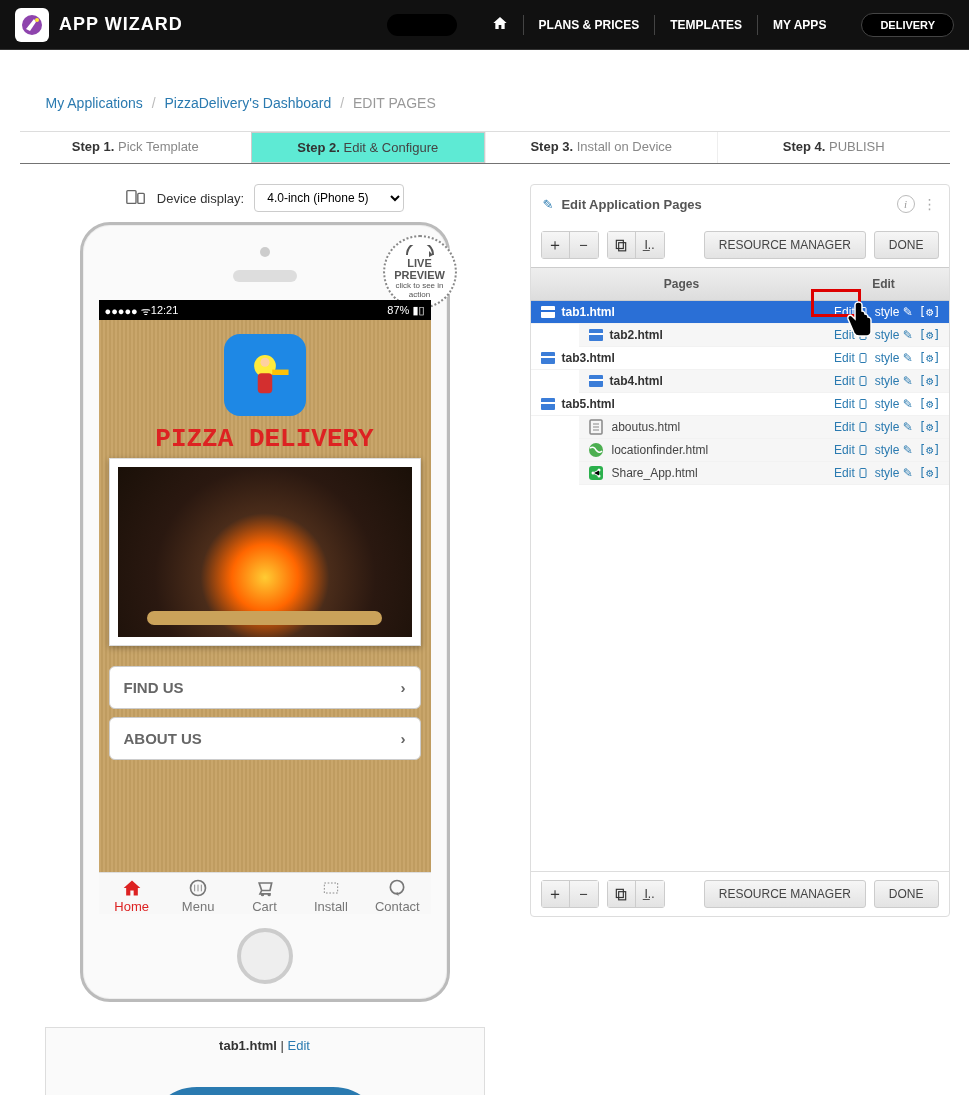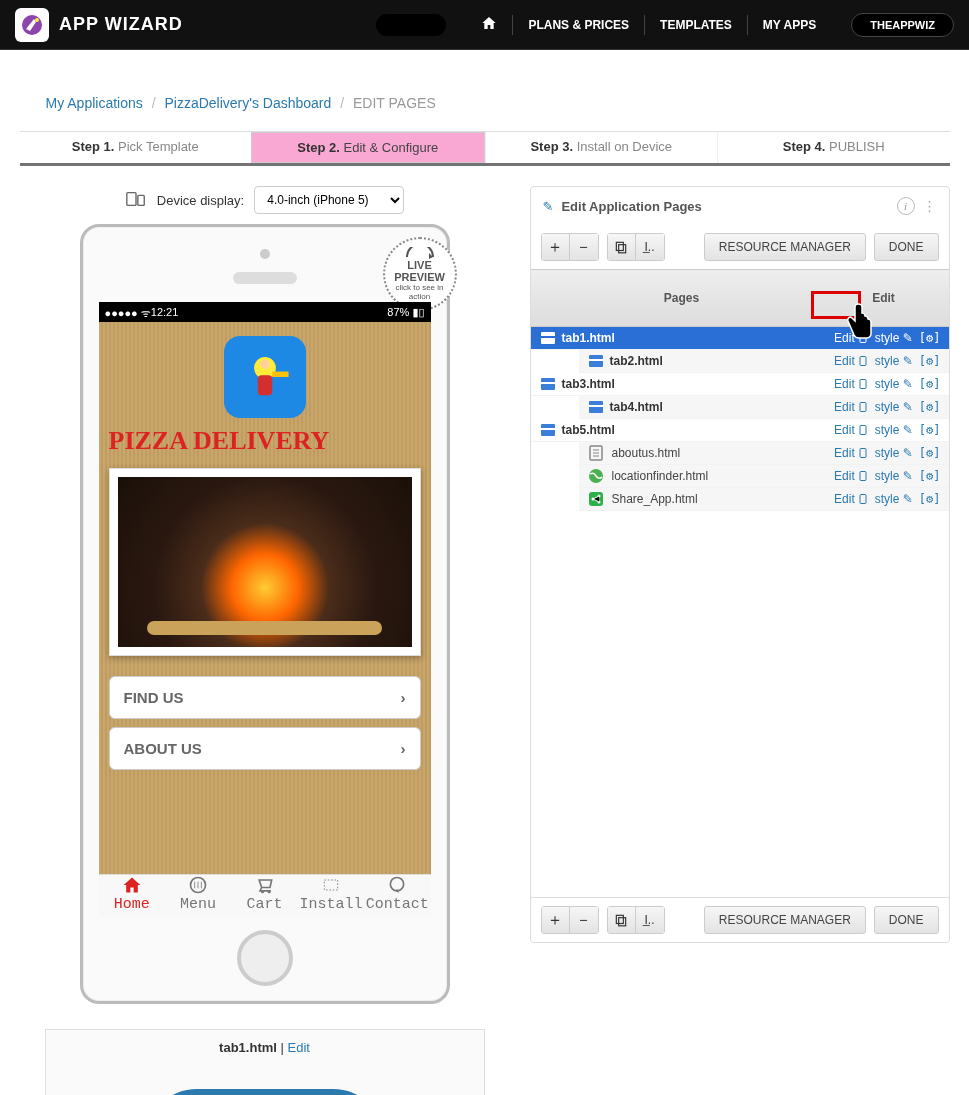--- a/index.html
+++ b/index.html
@@ -17,59 +17,59 @@
 .top-link { color: #fff; font-weight: 700; font-size: 12px; padding: 0 15px; border-left: 1px solid #444; line-height: 20px; }
 .user-btn { color: #fff; font-weight: 700; font-size: 11px; background: #000; border: 1px solid #444; border-radius: 14px; padding: 5px 18px; margin-left: 20px; }
 
 
 .page { max-width: 960px; margin: 0 auto; padding: 15px; }
 .crumbs { margin: 30px 0 20px 26px; font-size: 14px; }
 .crumbs a { color: #2a7ab0; }
 .crumbs .sep { color: #bbb; margin: 0 5px; }
 .crumbs .current { color: #999; }
 
-.steps { display: flex; border-top: 1px solid #ddd; border-bottom: 3px solid #737373; margin-bottom: 20px; }
+.steps { display: flex; border-top: 1px solid #ddd; border-bottom: 1px solid #737373; margin-bottom: 20px; }
 .step { flex: 1; text-align: center; padding: 7px 0; font-size: 13px; background: #fff; border-left: 1px solid #eee; }
 .step:first-child { border-left: none; }
-.step.active { background: #f9a8d4; border: 1px solid #ccc; }
+.step.active { background: #5eead4; border: 1px solid #ccc; }
 .step b { color: #333; }
 .step span { color: #888; }
 .step.active span { color: #444; }
 
 .cols { display: flex; gap: 20px; align-items: flex-start; }
 
 
 .left-col { flex: 0 0 490px; display: flex; flex-direction: column; align-items: center; }
 .device-row { display: flex; align-items: center; gap: 10px; margin-bottom: 10px; }
 .dev-ic { color: #666; }
 .device-row select { height: 28px; width: 150px; border: 1px solid #ccc; border-radius: 4px; padding: 0 8px; background: #fff; font-size: 12px; }
 
-.phone { width: 370px; height: 780px; border: 3px solid #bbb; border-radius: 19px; background: #fafafa; position: relative; padding: 75px 16px 85px; box-shadow: inset 0 0 0 1px #eee; }
+.phone { width: 370px; height: 780px; border: 3px solid #bbb; border-radius: 30px; background: #fafafa; position: relative; padding: 75px 16px 85px; box-shadow: inset 0 0 0 1px #eee; }
 .speaker { position: absolute; top: 45px; left: 50%; transform: translateX(-50%); width: 64px; height: 12px; background: #ddd; border-radius: 6px; }
 .cam { position: absolute; top: 22px; left: 50%; transform: translateX(-50%); width: 10px; height: 10px; background: #ccc; border-radius: 50%; }
 .home-btn { position: absolute; bottom: 15px; left: 50%; transform: translateX(-50%); width: 56px; height: 56px; border: 4px solid #ccc; border-radius: 50%; background: #eee; }
 
 .badge-live { position: absolute; top: 10px; right: -10px; width: 74px; height: 74px; border: 2px dotted #888; border-radius: 50%; background: #fff; display: flex; flex-direction: column; align-items: center; justify-content: center; font-size: 8px; color: #555; text-align: center; padding: 4px; }
 .badge-live .big { font-size: 11px; font-weight: 700; line-height: 1.1; }
 
 .screen { width: 100%; height: 100%; background: #c9a66b; position: relative; overflow: hidden; }
 .statusbar { background: #000; color: #fff; height: 20px; display: flex; align-items: center; padding: 0 6px; font-size: 11px; }
 .statusbar .mid { flex: 1; text-align: left; }
 .app-body { padding: 10px; background: repeating-linear-gradient(90deg,#c9a66b,#c9a66b 2px,#bf9c60 2px,#bf9c60 4px); height: calc(100% - 20px - 42px); overflow: hidden; }
 .app-icon { width: 82px; height: 82px; background: #1e88e5; border-radius: 16px; margin: 4px auto 8px; display: flex; align-items: center; justify-content: center; }
 .app-icon svg { width: 58px; height: 58px; }
-.app-title { font-family: Liberation Serif, serif; color: #d22; font-size: 26px; font-weight: 700; margin-bottom: 12px; }
+.app-title { font-family: Liberation Mono, monospace; color: #d22; font-size: 26px; text-align: center; font-weight: 700; margin-bottom: 4px; }
 .photo { background: #fff; border: 1px solid #ddd; padding: 8px; box-shadow: 0 2px 6px rgba(0,0,0,.3); margin-bottom: 20px; }
 .photo-inner { height: 170px; background: radial-gradient(circle at 50% 65%, #ffcc33 0%, #ff6600 18%, #4a2c1a 35%, #2a1810 60%, #1a1008 100%); position: relative; }
 .bread { position: absolute; bottom: 12px; left: 10%; right: 10%; height: 14px; background: #caa25a; border-radius: 8px; }
 
 .list-item { background: #fff; border: 1px solid #ccc; border-radius: 6px; padding: 12px 14px; margin-bottom: 8px; display: flex; justify-content: space-between; align-items: center; font-weight: 700; color: #666; font-size: 15px; gap: 43px; }
 
 .tabbar { position: absolute; bottom: 0; left: 0; right: 0; height: 42px; background: #f8f8f8; display: flex; border-top: 1px solid #ddd; }
-.tab { flex: 1; display: flex; flex-direction: column; align-items: center; justify-content: flex-start; font-size: 15px; color: #777; font-family: Liberation Mono, monospace; }
+.tab { flex: 1; display: flex; flex-direction: column; align-items: center; justify-content: flex-end; font-size: 13px; color: #777; }
 .tab.active { color: #d22; }
 .tab svg { width: 20px; height: 20px; margin-bottom: 1px; }
 
 .footer-bar { margin-top: 25px; border: 1px solid #ddd; background: #fafafa; padding: 10px 15px; text-align: center; font-size: 13px; width: 440px; }
 .footer-bar a { color: #2a7ab0; }
 
 
 .right-col { flex: 1; border: 1px solid #ddd; border-radius: 4px; }
 .panel-head { display: flex; align-items: center; padding: 10px 12px; gap: 8px; }
 .panel-head .pencil { color: #2a7ab0; }
@@ -78,21 +78,21 @@
 .vdots { color: #aaa; font-size: 14px; }
 
 .toolbar { display: flex; gap: 8px; padding: 8px 10px; }
 .tool-group { display: flex; background: #e8e8e8; border: 1px solid #ccc; border-radius: 3px; }
 .tool-btn { width: 28px; height: 26px; display: flex; align-items: center; justify-content: center; background: linear-gradient(#f6f6f6,#e3e3e3); border-right: 1px solid #ccc; color: #333; font-size: 16px; cursor: pointer; }
 .tool-btn:last-child { border-right: none; }
 .btn-wide { background: linear-gradient(#f6f6f6,#e3e3e3); border: 1px solid #ccc; border-radius: 3px; padding: 0 14px; height: 28px; font-size: 12px; color: #444; font-weight: 500; cursor: pointer; }
 .tb-spacer { flex: 1; }
 
 .tbl-head { display: flex; background: linear-gradient(#eee,#ddd); border-top: 1px solid #ccc; border-bottom: 1px solid #ccc; }
-.tbl-head div { padding: 21px 0; text-align: center; font-size: 12px; color: #555; font-weight: 600; }
+.tbl-head div { padding: 9px 0; text-align: center; font-size: 12px; color: #555; font-weight: 600; }
 .col-pages { flex: 1; text-align: left; padding-left: 14px !important; }
 .col-edit { width: 130px; }
 
 .rows { min-height: 570px; background: #fff; }
 .row { display: flex; align-items: center; padding: 3px 8px; font-size: 12px; border-bottom: 1px solid #f2f2f2; }
 .row.sel { background: #2a6fd6; color: #fff; }
 .row.alt { background: #f6f6f6; margin-left: 48px; }
 .row .ic { width: 18px; height: 16px; margin-right: 5px; display: inline-flex; align-items: center; justify-content: center; }
 .row .name { flex: 1; }
 .row.bold .name { font-weight: 700; }
@@ -124,21 +124,21 @@
   <div class="top-spacer"></div>
   <div class="pill"></div>
   <div class="home-ic">
     <svg width="16" height="16" viewBox="0 0 24 24">
         <path fill="#fff" d="M12 3l10 9h-3v9h-5v-6h-4v6H5v-9H2z"></path>
       </svg>
   </div>
   <a class="top-link">PLANS &amp; PRICES</a>
   <a class="top-link">TEMPLATES</a>
   <a class="top-link">MY APPS</a>
-  <div class="user-btn">THEAPPWIZ</div>
+  <div class="user-btn">DELIVERY</div>
 </div>
 
 <div class="page">
 
   <div class="crumbs">
     <a>My Applications</a>
     <span class="sep">/</span>
     <a>PizzaDelivery's Dashboard</a>
     <span class="sep">/</span>
     <span class="current">EDIT PAGES</span>

